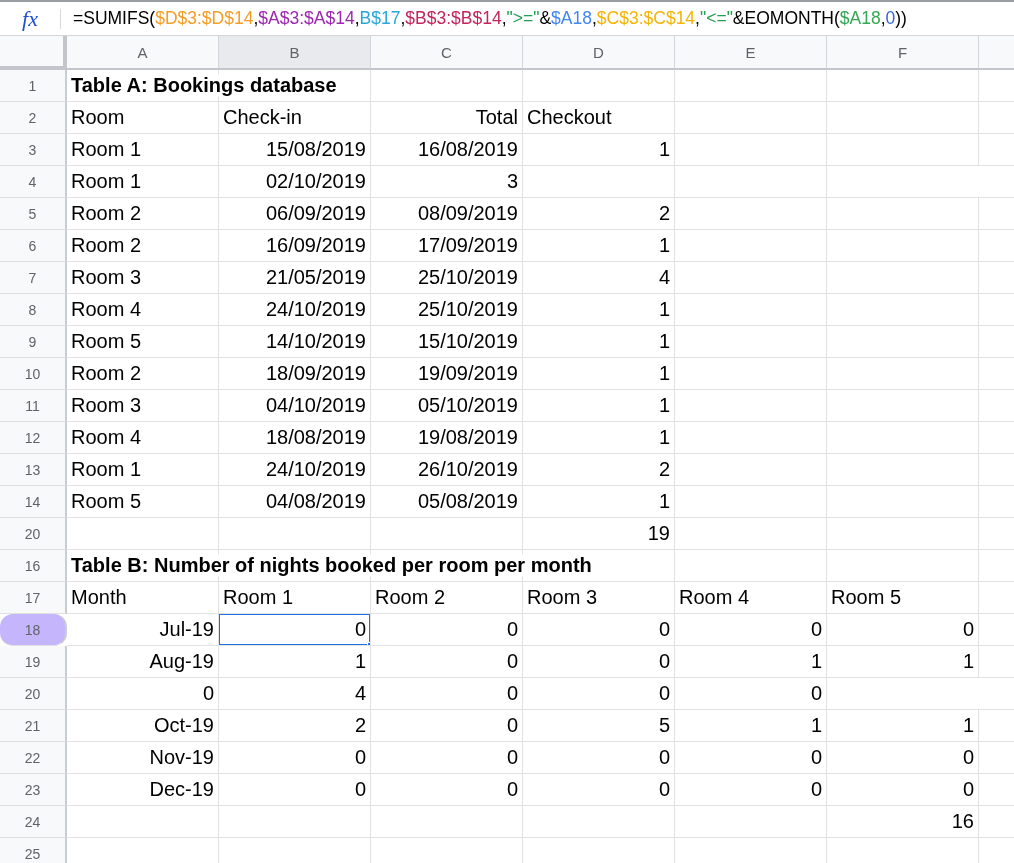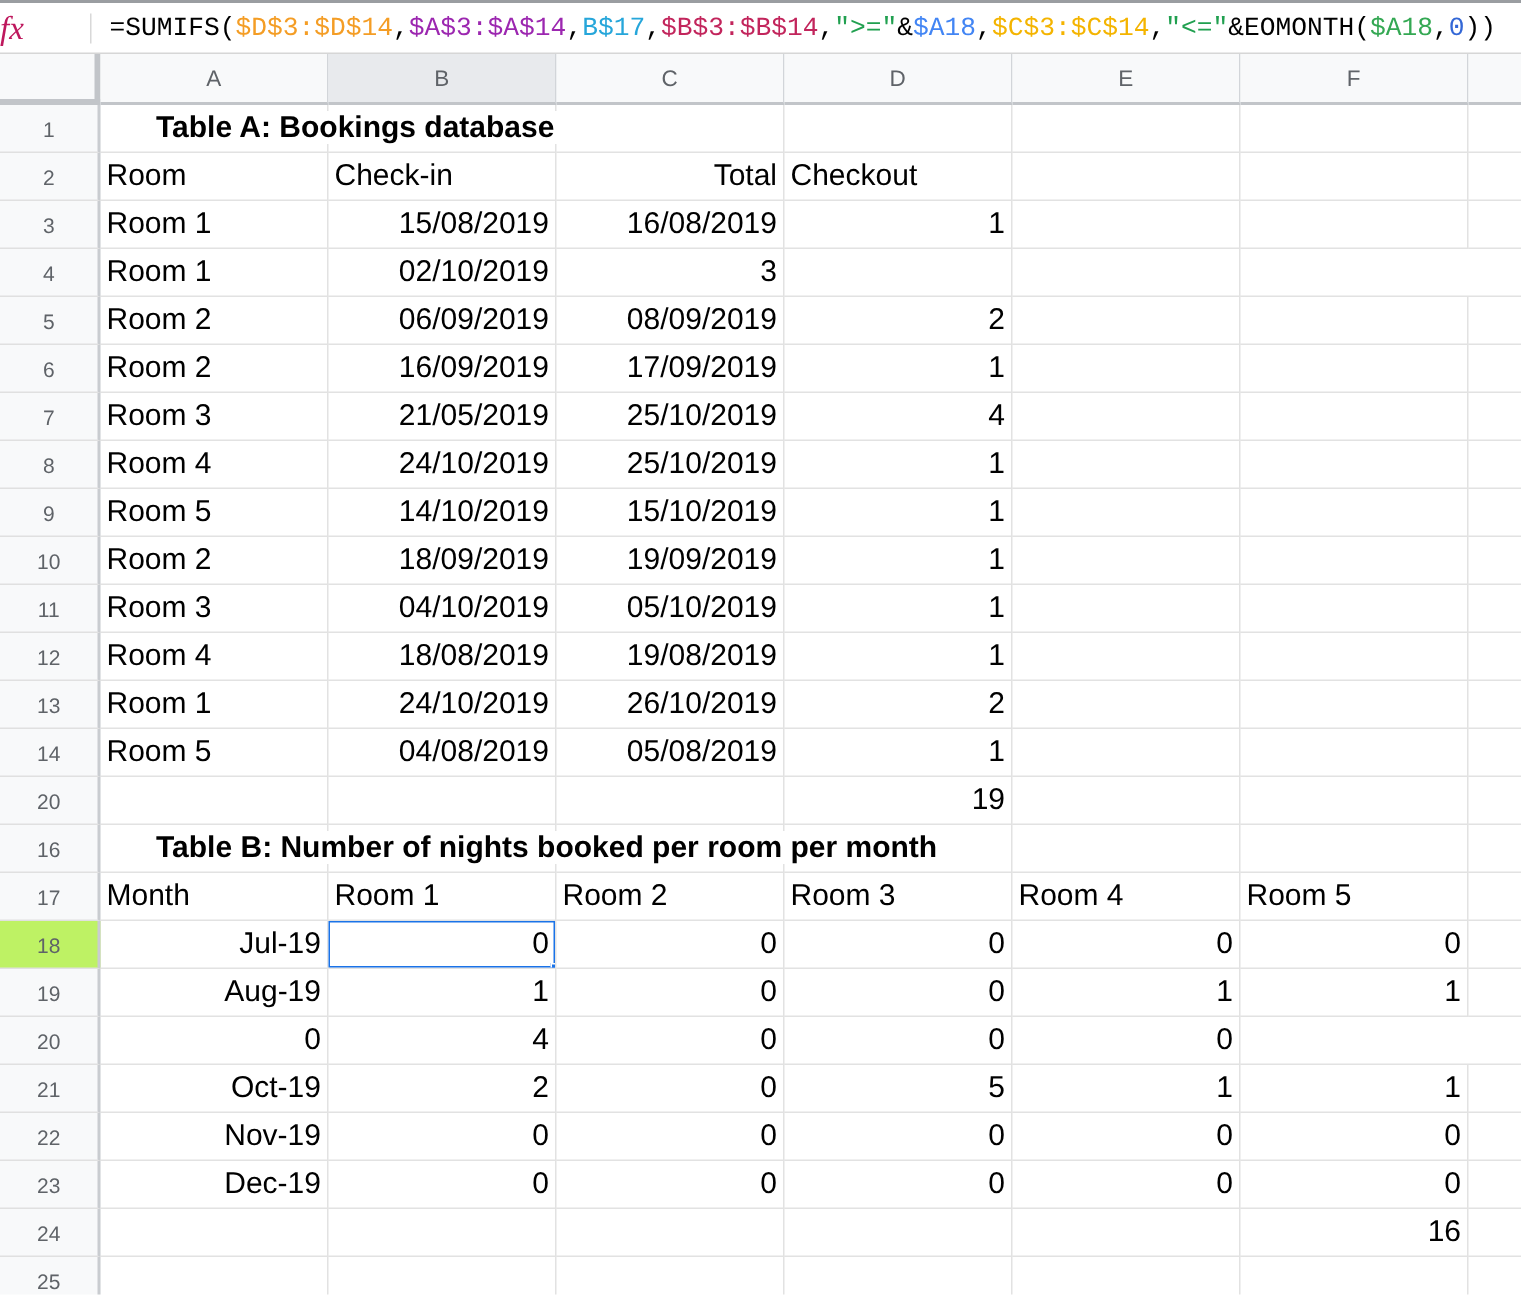--- a/index.html
+++ b/index.html
@@ -1,44 +1,44 @@
 <!DOCTYPE html>
 <html><head>
 <meta charset="utf-8">
 <style>
   * { box-sizing: border-box; margin: 0; padding: 0; }
   body { margin: 0; background: #fff; font-family: "Liberation Sans", sans-serif; }
   .app { width: 1014px; height: 863px; overflow: hidden; background: #fff; position: relative; }
   .topline { height: 2px; background: #9A9DA1; }
   .fbar { height: 34px; display: flex; align-items: center; border-bottom: 1px solid #D6D6D6; background: #fff; }
-  .fx { width: 60px; flex: none; font-family: "Liberation Serif", serif;
-        font-style: italic; font-size: 22px; color: #be185d; }
+  .fx { width: 60px; flex: none; text-align: center; font-family: "Liberation Serif", serif;
+        font-style: italic; font-size: 22px; color: #1d4ed8; }
   .fdiv { width: 1px; height: 20px; background: #D8D8D8; flex: none; }
-  .formula { padding-left: 12px; font-family: Liberation Mono, monospace; font-size: 17.5px;
+  .formula { padding-left: 12px; font-family: Liberation Sans, sans-serif; font-size: 17.5px;
              white-space: nowrap; color: #000; }
   .header-row { height: 34px; display: flex; background: #fff; }
   .corner { width: 67px; flex: none; background: #F8F9FA;
             border-right: 4px solid #C2C5C9; border-bottom: 4px solid #C2C5C9; }
   .colh { width: 152px; flex: none; background: #F8F9FA; border-right: 1px solid #D2D5D9;
           border-bottom: 2px solid #C2C5C9; color: #5F6368; font-size: 15px;
           display: flex; align-items: center; justify-content: center; }
   .colh.hl { background: #E8EAED; }
   .colh.pad { flex: 1; border-right: none; }
   .row { height: 32px; display: flex; }
   .rowh { width: 67px; flex: none; background: #F8F9FA; border-right: 2px solid #C9CCD0;
           border-bottom: 1px solid #E0E0E0; color: #5F6368; font-size: 14px;
           display: flex; align-items: center; justify-content: center; }
-  .rowh.hl { background: #bef264; }
+  .rowh.hl { background: #c4b5fd; border-radius: 13px; }
   .cell { width: 152px; flex: none; border-right: 1px solid #E2E2E2; border-bottom: 1px solid #E2E2E2;
           font-size: 20px; color: #000; line-height: 30px; padding: 0 4px;
           white-space: nowrap; overflow: hidden; position: relative; }
   .cell.ar { text-align: right; }
   .cell.b { font-weight: 700; }
   .cell.title { overflow: visible; }
-  .cell.title span { position: relative; z-index: 2; background: #fff; padding-right: 3px; margin-left: 33px; }
+  .cell.title span { position: relative; z-index: 2; background: #fff; padding-right: 3px; }
   .cell.pad { flex: 1; border-right: none; }
   .selbox { position: absolute; top: -1px; left: -1px; right: -1px; bottom: -1px;
             border: 2px solid #1A73E8; pointer-events: none; z-index: 3; }
   .handle { position: absolute; right: -4px; bottom: -4px; width: 7px; height: 7px;
             background: #1A73E8; border: 1px solid #fff; z-index: 4; }
 </style>
 </head>
 <body>
 
 <div class="app">

